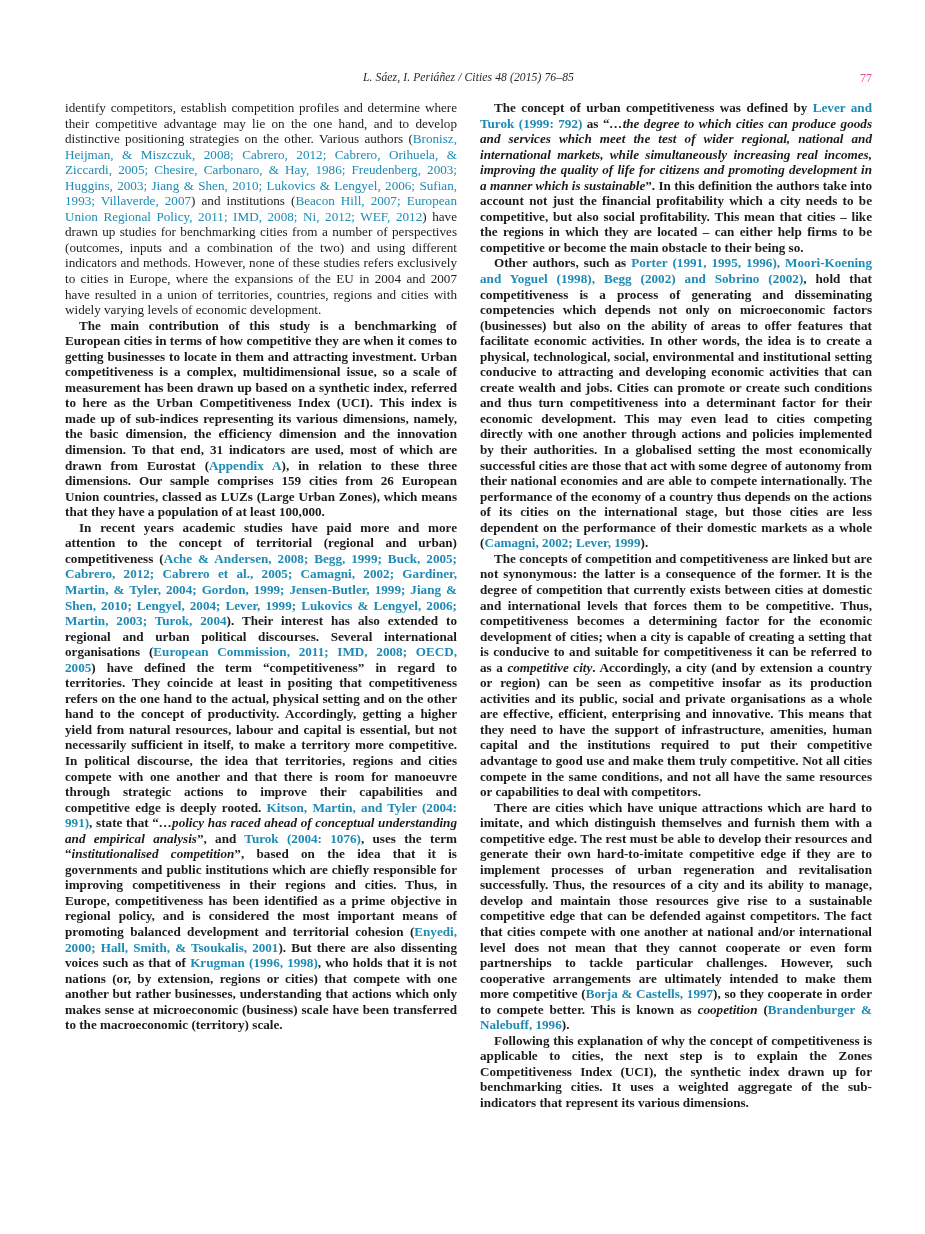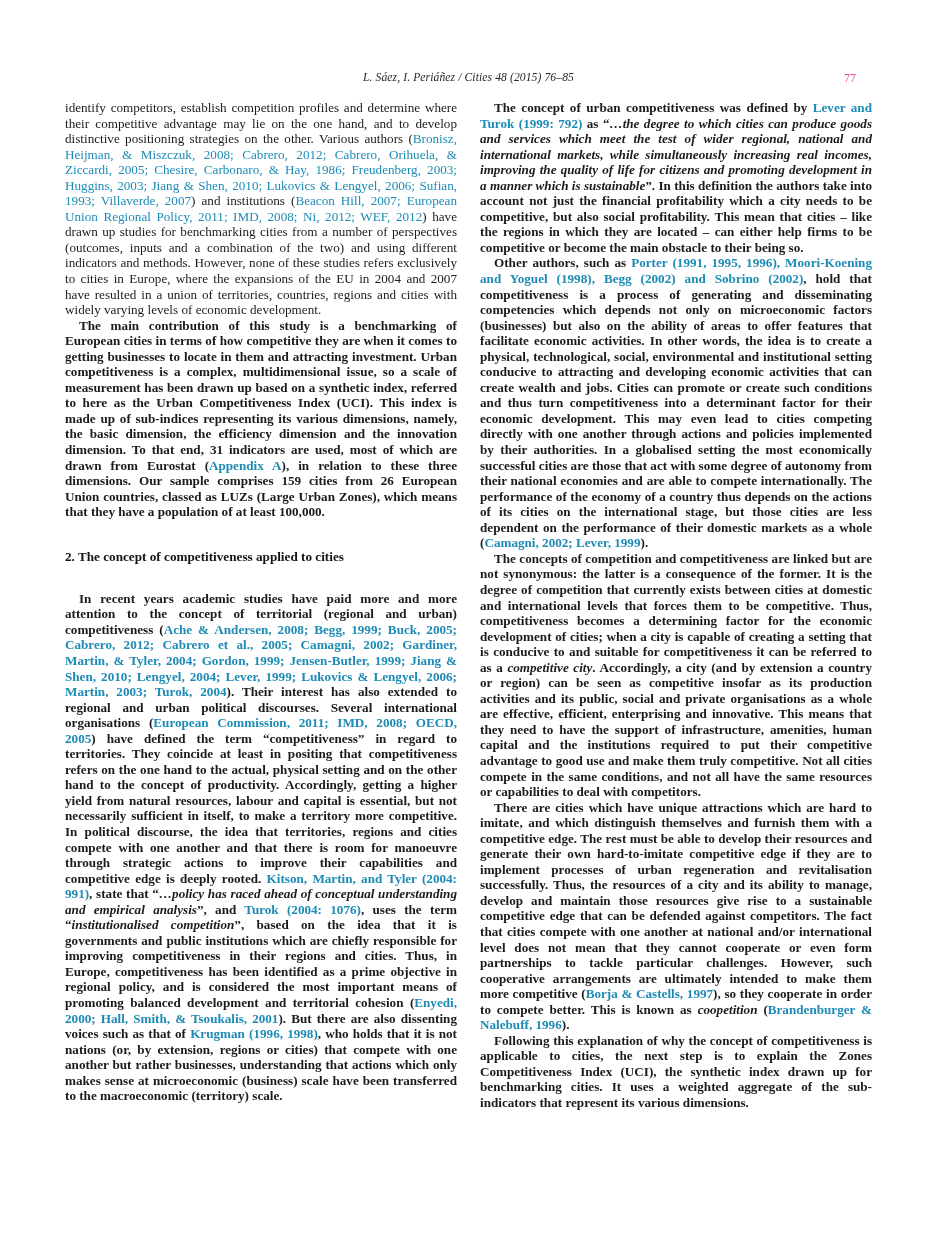--- a/index.html
+++ b/index.html
@@ -32,21 +32,21 @@
   }
   .running-title {
     text-align: center;
     font-style: italic;
     font-size: 11.6px;
     color: #262626;
     letter-spacing: 0.1px;
   }
   .page-number {
     position: absolute;
-    right: 16px;
+    right: 0;
     top: 0;
     font-style: normal;
     font-size: 12px;
     color: #ec4899;
     text-align: right;
   }
   .content {
     position: absolute;
     top: 100px;
     left: 65px;
@@ -84,21 +84,20 @@
 <div class="page">
   <div class="page-header">
     <div class="running-title">L. Sáez, I. Periáñez / Cities 48 (2015) 76–85</div>
     <div class="page-number">77</div>
   </div>
 
   <div class="content">
     <div class="col">
         <p class="para"><span>identify competitors, establish competition profiles and determine where their competitive advantage may lie on the one hand, and to develop distinctive positioning strategies on the other. Various authors (</span><span class="ref-link">Bronisz, Heijman, &amp; Miszczuk, 2008; Cabrero, 2012; Cabrero, Orihuela, &amp; Ziccardi, 2005; Chesire, Carbonaro, &amp; Hay, 1986; Freudenberg, 2003; Huggins, 2003; Jiang &amp; Shen, 2010; Lukovics &amp; Lengyel, 2006; Sufian, 1993; Villaverde, 2007</span><span>) and institutions (</span><span class="ref-link">Beacon Hill, 2007; European Union Regional Policy, 2011; IMD, 2008; Ni, 2012; WEF, 2012</span><span>) have drawn up studies for benchmarking cities from a number of perspectives (outcomes, inputs and a combination of the two) and using different indicators and methods. However, none of these studies refers exclusively to cities in Europe, where the expansions of the EU in 2004 and 2007 have resulted in a union of territories, countries, regions and cities with widely varying levels of economic development.</span></p>
         <p class="para indent"><span>The main contribution of this study is a benchmarking of European cities in terms of how competitive they are when it comes to getting businesses to locate in them and attracting investment. Urban competitiveness is a complex, multidimensional issue, so a scale of measurement has been drawn up based on a synthetic index, referred to here as the Urban Competitiveness Index (UCI). This index is made up of sub-indices representing its various dimensions, namely, the basic dimension, the efficiency dimension and the innovation dimension. To that end, 31 indicators are used, most of which are drawn from Eurostat (</span><span class="ref-link">Appendix A</span><span>), in relation to these three dimensions. Our sample comprises 159 cities from 26 European Union countries, classed as LUZs (Large Urban Zones), which means that they have a population of at least 100,000.</span></p>
-        <h2 class="section-heading"><span>2. The concept of competitiveness applied to cities</span></h2>
         <p class="para indent"><span>In recent years academic studies have paid more and more attention to the concept of territorial (regional and urban) competitiveness (</span><span class="ref-link">Ache &amp; Andersen, 2008; Begg, 1999; Buck, 2005; Cabrero, 2012; Cabrero et al., 2005; Camagni, 2002; Gardiner, Martin, &amp; Tyler, 2004; Gordon, 1999; Jensen-Butler, 1999; Jiang &amp; Shen, 2010; Lengyel, 2004; Lever, 1999; Lukovics &amp; Lengyel, 2006; Martin, 2003; Turok, 2004</span><span>). Their interest has also extended to regional and urban political discourses. Several international organisations (</span><span class="ref-link">European Commission, 2011; IMD, 2008; OECD, 2005</span><span>) have defined the term “competitiveness” in regard to territories. They coincide at least in positing that competitiveness refers on the one hand to the actual, physical setting and on the other hand to the concept of productivity. Accordingly, getting a higher yield from natural resources, labour and capital is essential, but not necessarily sufficient in itself, to make a territory more competitive. In political discourse, the idea that territories, regions and cities compete with one another and that there is room for manoeuvre through strategic actions to improve their capabilities and competitive edge is deeply rooted. </span><span class="ref-link">Kitson, Martin, and Tyler (2004: 991)</span><span>, state that “</span><span class="em">…policy has raced ahead of conceptual understanding and empirical analysis</span><span>”, and </span><span class="ref-link">Turok (2004: 1076)</span><span>, uses the term “</span><span class="em">institutionalised competition</span><span>”, based on the idea that it is governments and public institutions which are chiefly responsible for improving competitiveness in their regions and cities. Thus, in Europe, competitiveness has been identified as a prime objective in regional policy, and is considered the most important means of promoting balanced development and territorial cohesion (</span><span class="ref-link">Enyedi, 2000; Hall, Smith, &amp; Tsoukalis, 2001</span><span>). But there are also dissenting voices such as that of </span><span class="ref-link">Krugman (1996, 1998)</span><span>, who holds that it is not nations (or, by extension, regions or cities) that compete with one another but rather businesses, understanding that actions which only makes sense at microeconomic (business) scale have been transferred to the macroeconomic (territory) scale.</span></p>
       </div>
     <div class="col">
         <p class="para indent"><span>The concept of urban competitiveness was defined by </span><span class="ref-link">Lever and Turok (1999: 792)</span><span> as “</span><span class="em">…the degree to which cities can produce goods and services which meet the test of wider regional, national and international markets, while simultaneously increasing real incomes, improving the quality of life for citizens and promoting development in a manner which is sustainable</span><span>”. In this definition the authors take into account not just the financial profitability which a city needs to be competitive, but also social profitability. This mean that cities – like the regions in which they are located – can either help firms to be competitive or become the main obstacle to their being so.</span></p>
         <p class="para indent"><span>Other authors, such as </span><span class="ref-link">Porter (1991, 1995, 1996), Moori-Koening and Yoguel (1998), Begg (2002) and Sobrino (2002)</span><span>, hold that competitiveness is a process of generating and disseminating competencies which depends not only on microeconomic factors (businesses) but also on the ability of areas to offer features that facilitate economic activities. In other words, the idea is to create a physical, technological, social, environmental and institutional setting conducive to attracting and developing economic activities that can create wealth and jobs. Cities can promote or create such conditions and thus turn competitiveness into a determinant factor for their economic development. This may even lead to cities competing directly with one another through actions and policies implemented by their authorities. In a globalised setting the most economically successful cities are those that act with some degree of autonomy from their national economies and are able to compete internationally. The performance of the economy of a country thus depends on the actions of its cities on the international stage, but those cities are less dependent on the performance of their domestic markets as a whole (</span><span class="ref-link">Camagni, 2002; Lever, 1999</span><span>).</span></p>
         <p class="para indent"><span>The concepts of competition and competitiveness are linked but are not synonymous: the latter is a consequence of the former. It is the degree of competition that currently exists between cities at domestic and international levels that forces them to be competitive. Thus, competitiveness becomes a determining factor for the economic development of cities; when a city is capable of creating a setting that is conducive to and suitable for competitiveness it can be referred to as a </span><span class="em">competitive city</span><span>. Accordingly, a city (and by extension a country or region) can be seen as competitive insofar as its production activities and its public, social and private organisations as a whole are effective, efficient, enterprising and innovative. This means that they need to have the support of infrastructure, amenities, human capital and the institutions required to put their competitive advantage to good use and make them truly competitive. Not all cities compete in the same conditions, and not all have the same resources or capabilities to deal with competitors.</span></p>
         <p class="para indent"><span>There are cities which have unique attractions which are hard to imitate, and which distinguish themselves and furnish them with a competitive edge. The rest must be able to develop their resources and generate their own hard-to-imitate competitive edge if they are to implement processes of urban regeneration and revitalisation successfully. Thus, the resources of a city and its ability to manage, develop and maintain those resources give rise to a sustainable competitive edge that can be defended against competitors. The fact that cities compete with one another at national and/or international level does not mean that they cannot cooperate or even form partnerships to tackle particular challenges. However, such cooperative arrangements are ultimately intended to make them more competitive (</span><span class="ref-link">Borja &amp; Castells, 1997</span><span>), so they cooperate in order to compete better. This is known as </span><span class="em">coopetition</span><span> (</span><span class="ref-link">Brandenburger &amp; Nalebuff, 1996</span><span>).</span></p>
         <p class="para indent"><span>Following this explanation of why the concept of competitiveness is applicable to cities, the next step is to explain the Zones Competitiveness Index (UCI), the synthetic index drawn up for benchmarking cities. It uses a weighted aggregate of the sub-indicators that represent its various dimensions.</span></p>
       </div>
   </div>

